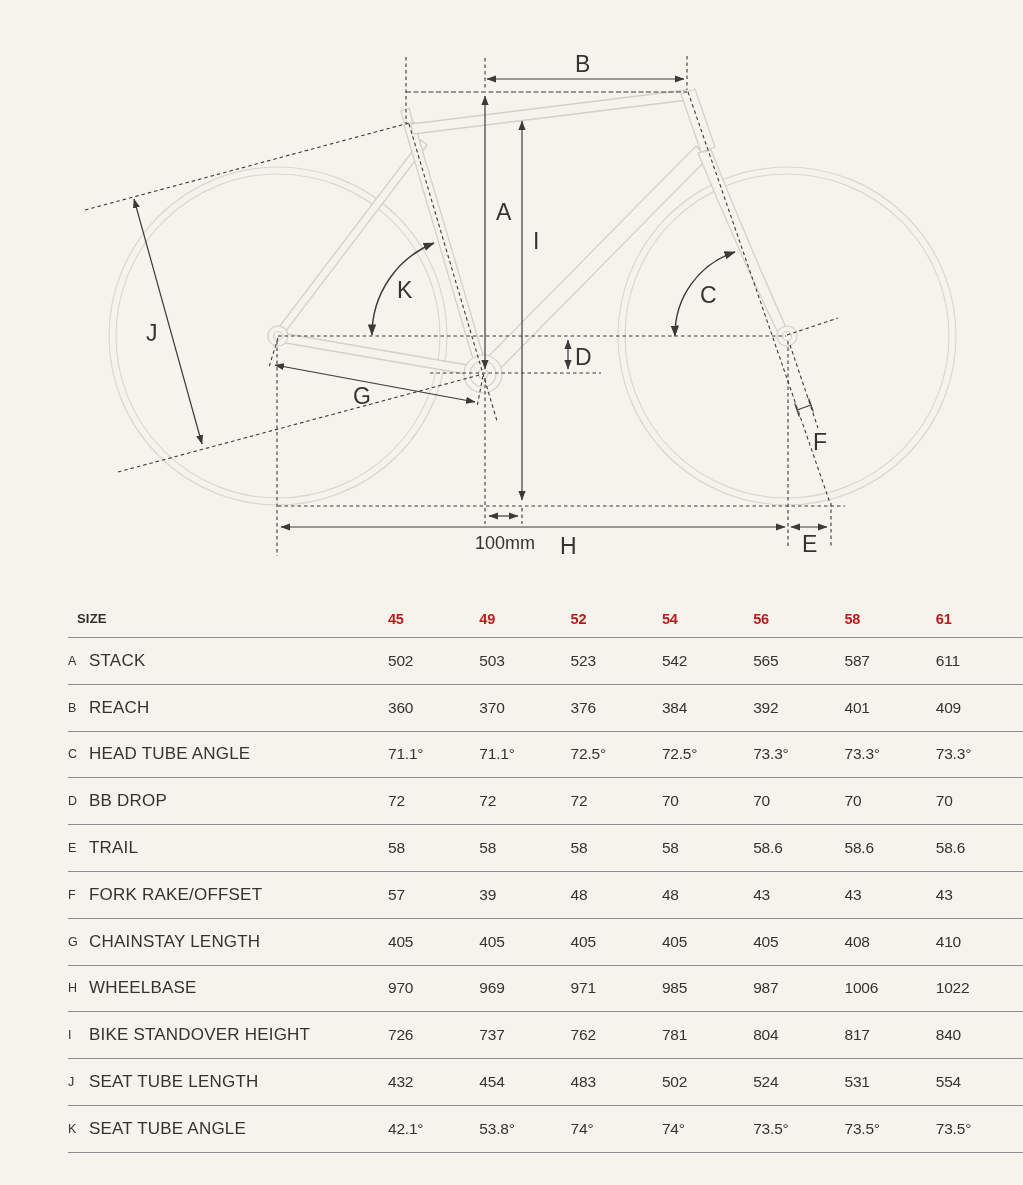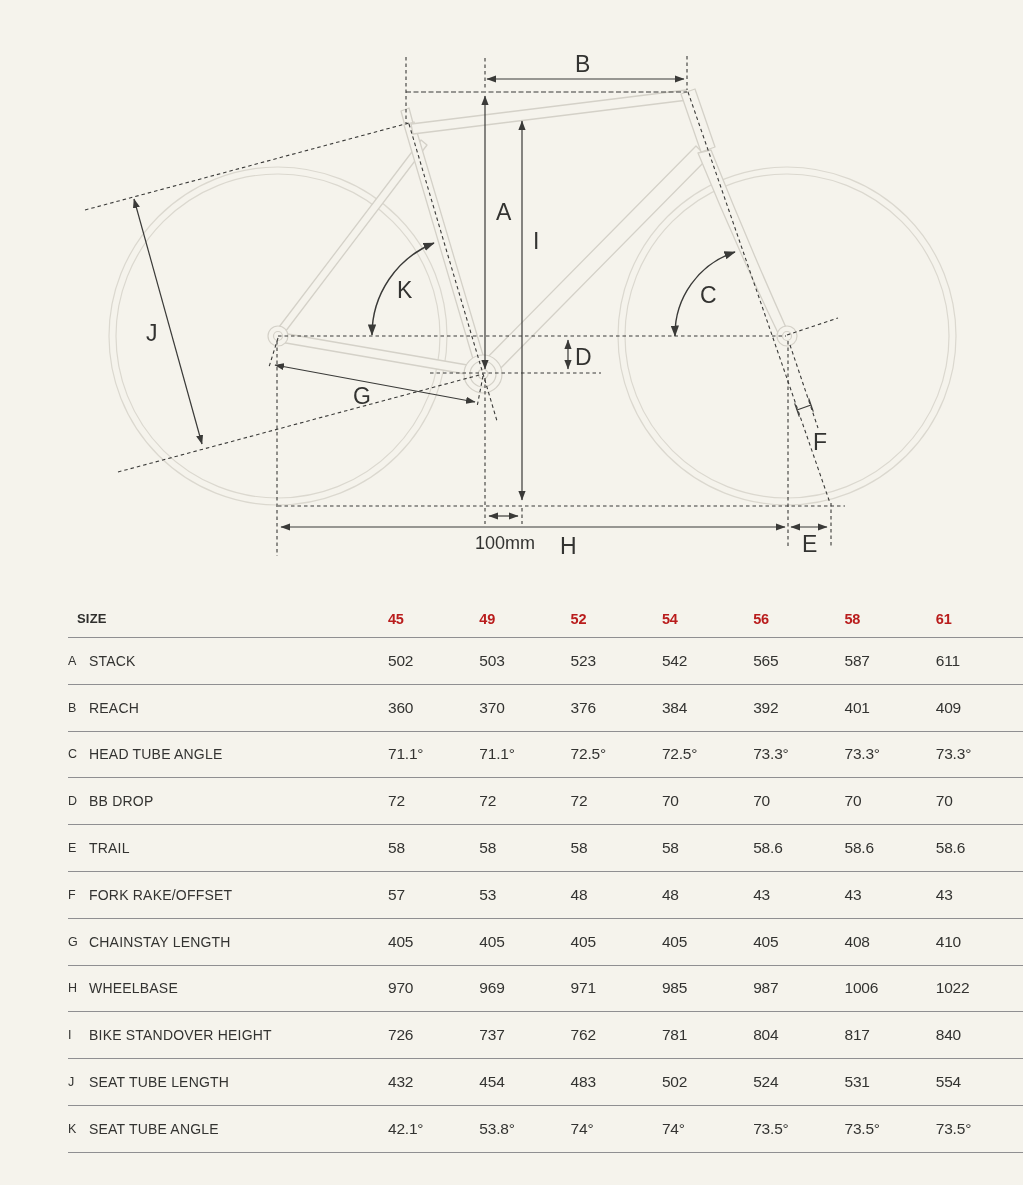--- a/index.html
+++ b/index.html
@@ -18,21 +18,21 @@
   .lbl{fill:var(--txt,#333331);font-family:"Liberation Sans", sans-serif;font-size:23px;}
   .lbl-small{fill:var(--txt,#333331);font-family:"Liberation Sans", sans-serif;font-size:18px;text-anchor:middle;}
 
   
   .geo-table{position:absolute;left:68px;top:600px;width:961px;color:var(--txt,#333331);}
   .t-row{display:grid;grid-template-columns:320px repeat(7,91.3px);align-items:center;
          height:45.8px;border-bottom:1px solid var(--rule,#8f8f91);}
   .t-row.t-head{height:37px;}
   .t-label-cell{display:flex;align-items:center;}
   .t-letter{display:inline-block;width:21px;font-size:12.5px;letter-spacing:.2px;}
-  .t-label{font-size:14px;letter-spacing:.2px;}
+  .t-label{font-size:17px;letter-spacing:.2px;}
   .t-label.head{font-weight:bold;font-size:13px;margin-left:9px;color:#2f2f2d;}
   .t-val{font-size:15.5px;letter-spacing:-0.2px;}
   .t-val.head{font-weight:bold;font-size:14.5px;color:#b91c1c;}
 </style>
 </head>
 <body>
 
 <div class="canvas">
 
   <svg id="diagram" width="1023" height="575" viewBox="0 0 1023 575">
@@ -206,21 +206,21 @@
           <div class="t-val">58.6</div>
           <div class="t-val">58.6</div>
           <div class="t-val">58.6</div>
         </div>
         <div class="t-row">
           <div class="t-label-cell">
             <span class="t-letter">F</span>
             <span class="t-label">FORK RAKE/OFFSET</span>
           </div>
           <div class="t-val">57</div>
-          <div class="t-val">53</div>
+          <div class="t-val">39</div>
           <div class="t-val">48</div>
           <div class="t-val">48</div>
           <div class="t-val">43</div>
           <div class="t-val">43</div>
           <div class="t-val">43</div>
         </div>
         <div class="t-row">
           <div class="t-label-cell">
             <span class="t-letter">G</span>
             <span class="t-label">CHAINSTAY LENGTH</span>

